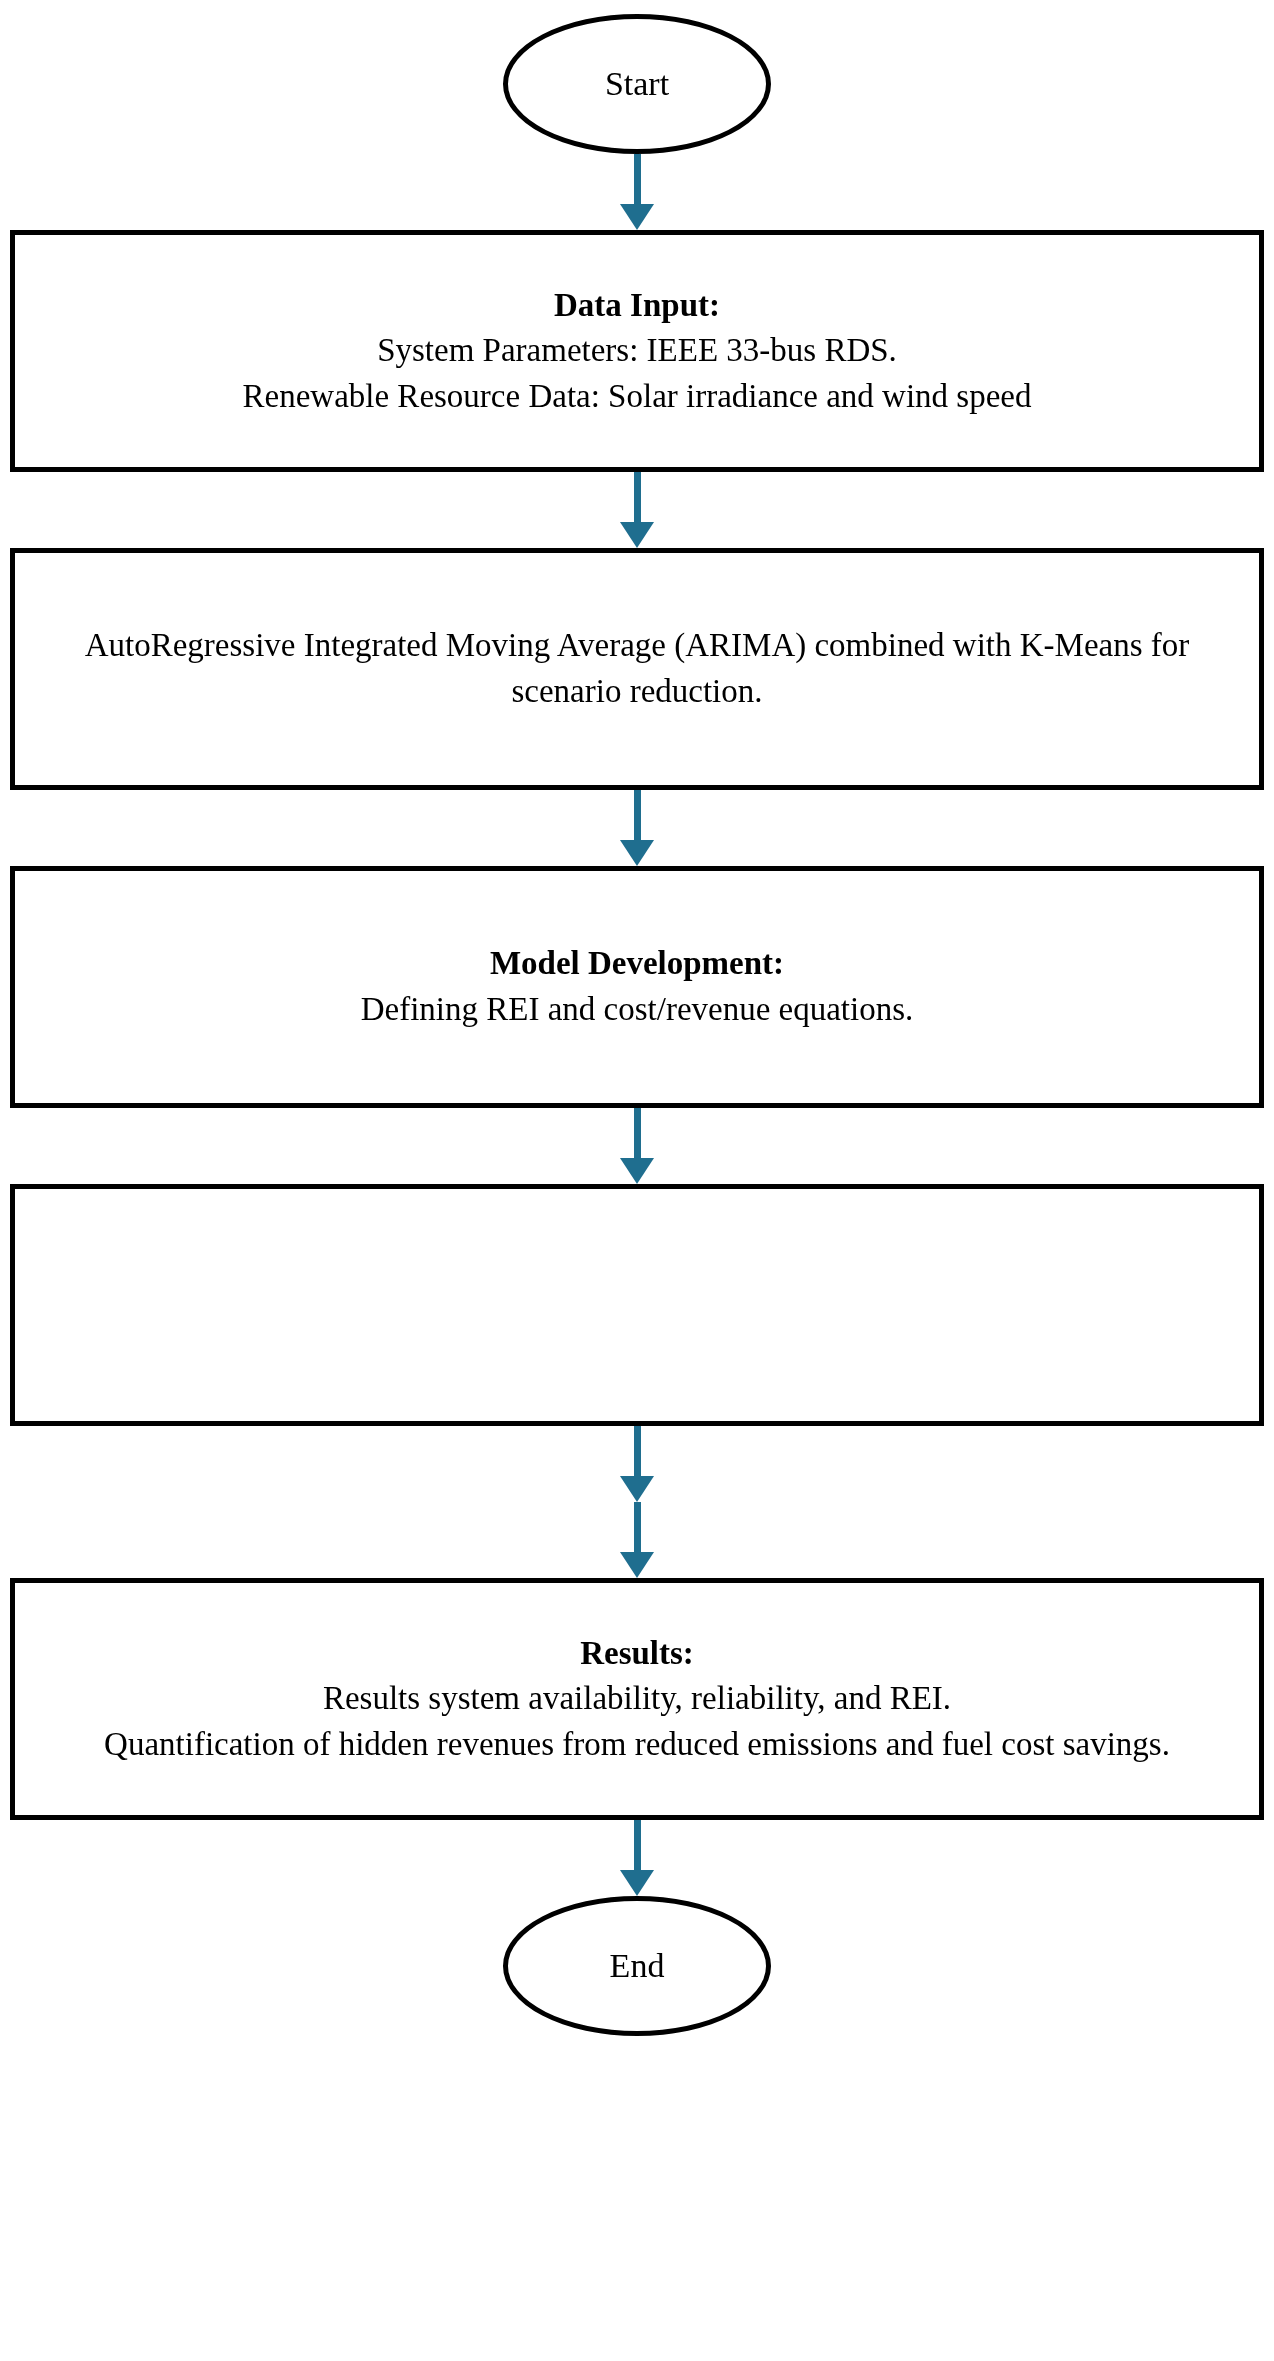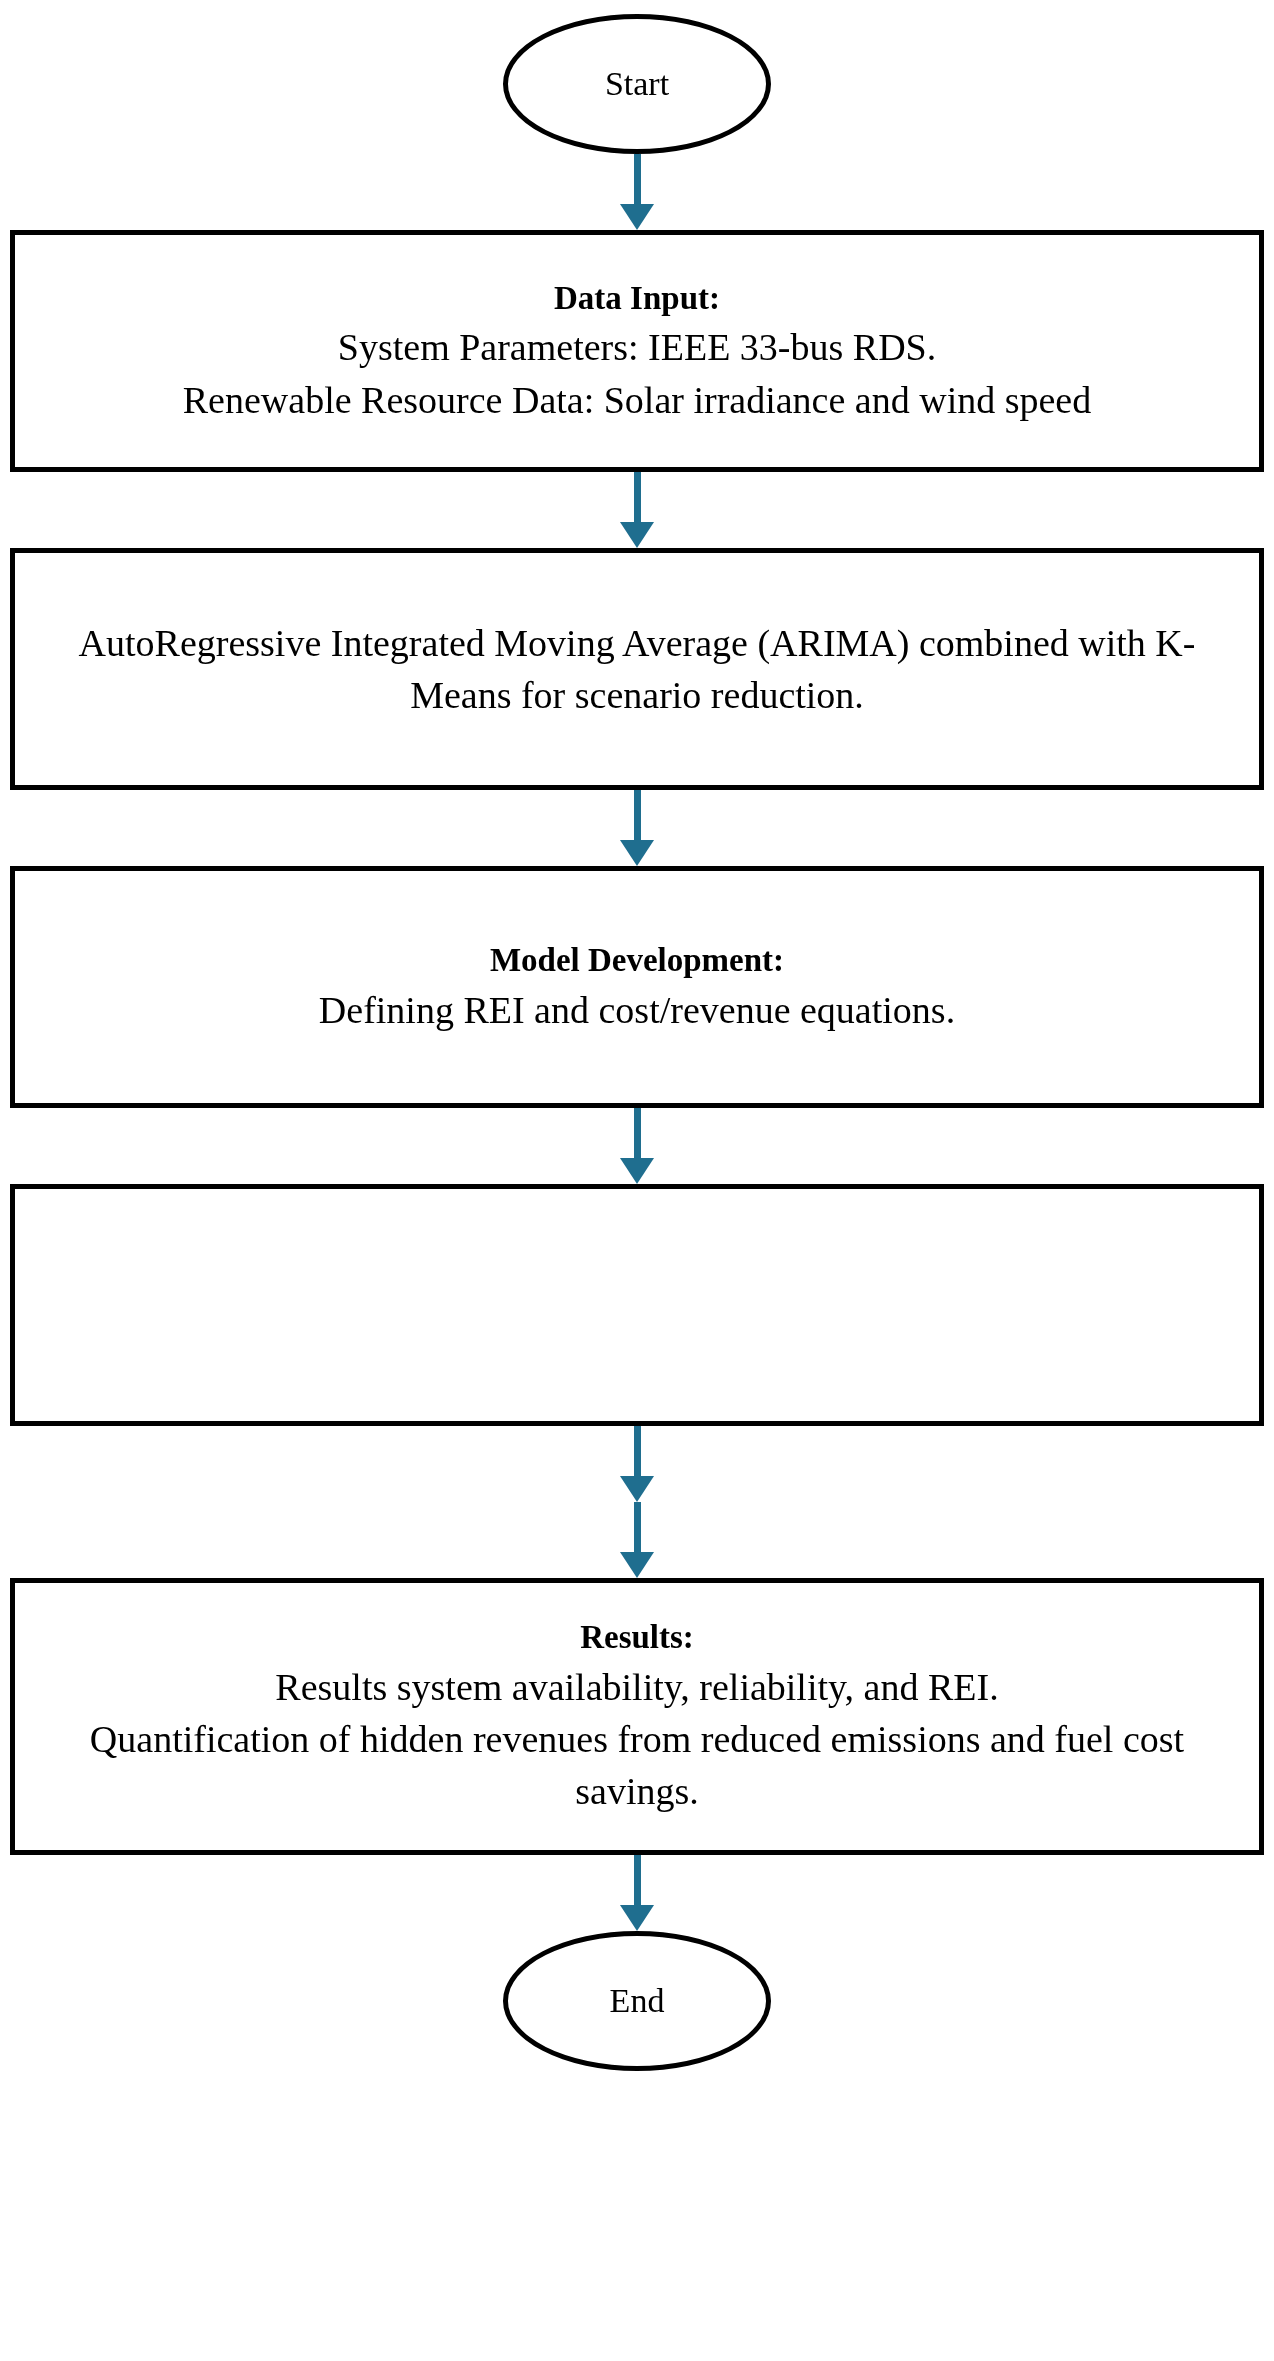--- a/index.html
+++ b/index.html
@@ -56,30 +56,30 @@
   .box {
     width: 1254px;
     min-height: 242px;
     border: 5px solid #000000;
     background: #ffffff;
     display: flex;
     flex-direction: column;
     align-items: center;
     justify-content: center;
     text-align: center;
-    padding: 32px 46px;
+    padding: 16px 46px;
     flex: 0 0 auto;
   }
   .box-title {
     font-weight: bold;
     font-size: 33px;
     line-height: 1.38;
   }
   .box-line {
-    font-size: 38px;
+    font-size: 33px;
     line-height: 1.38;
     text-align: center;
   }
 </style>
 </head>
 <body>
 
 <div class="page">
 
   <div class="terminal">

